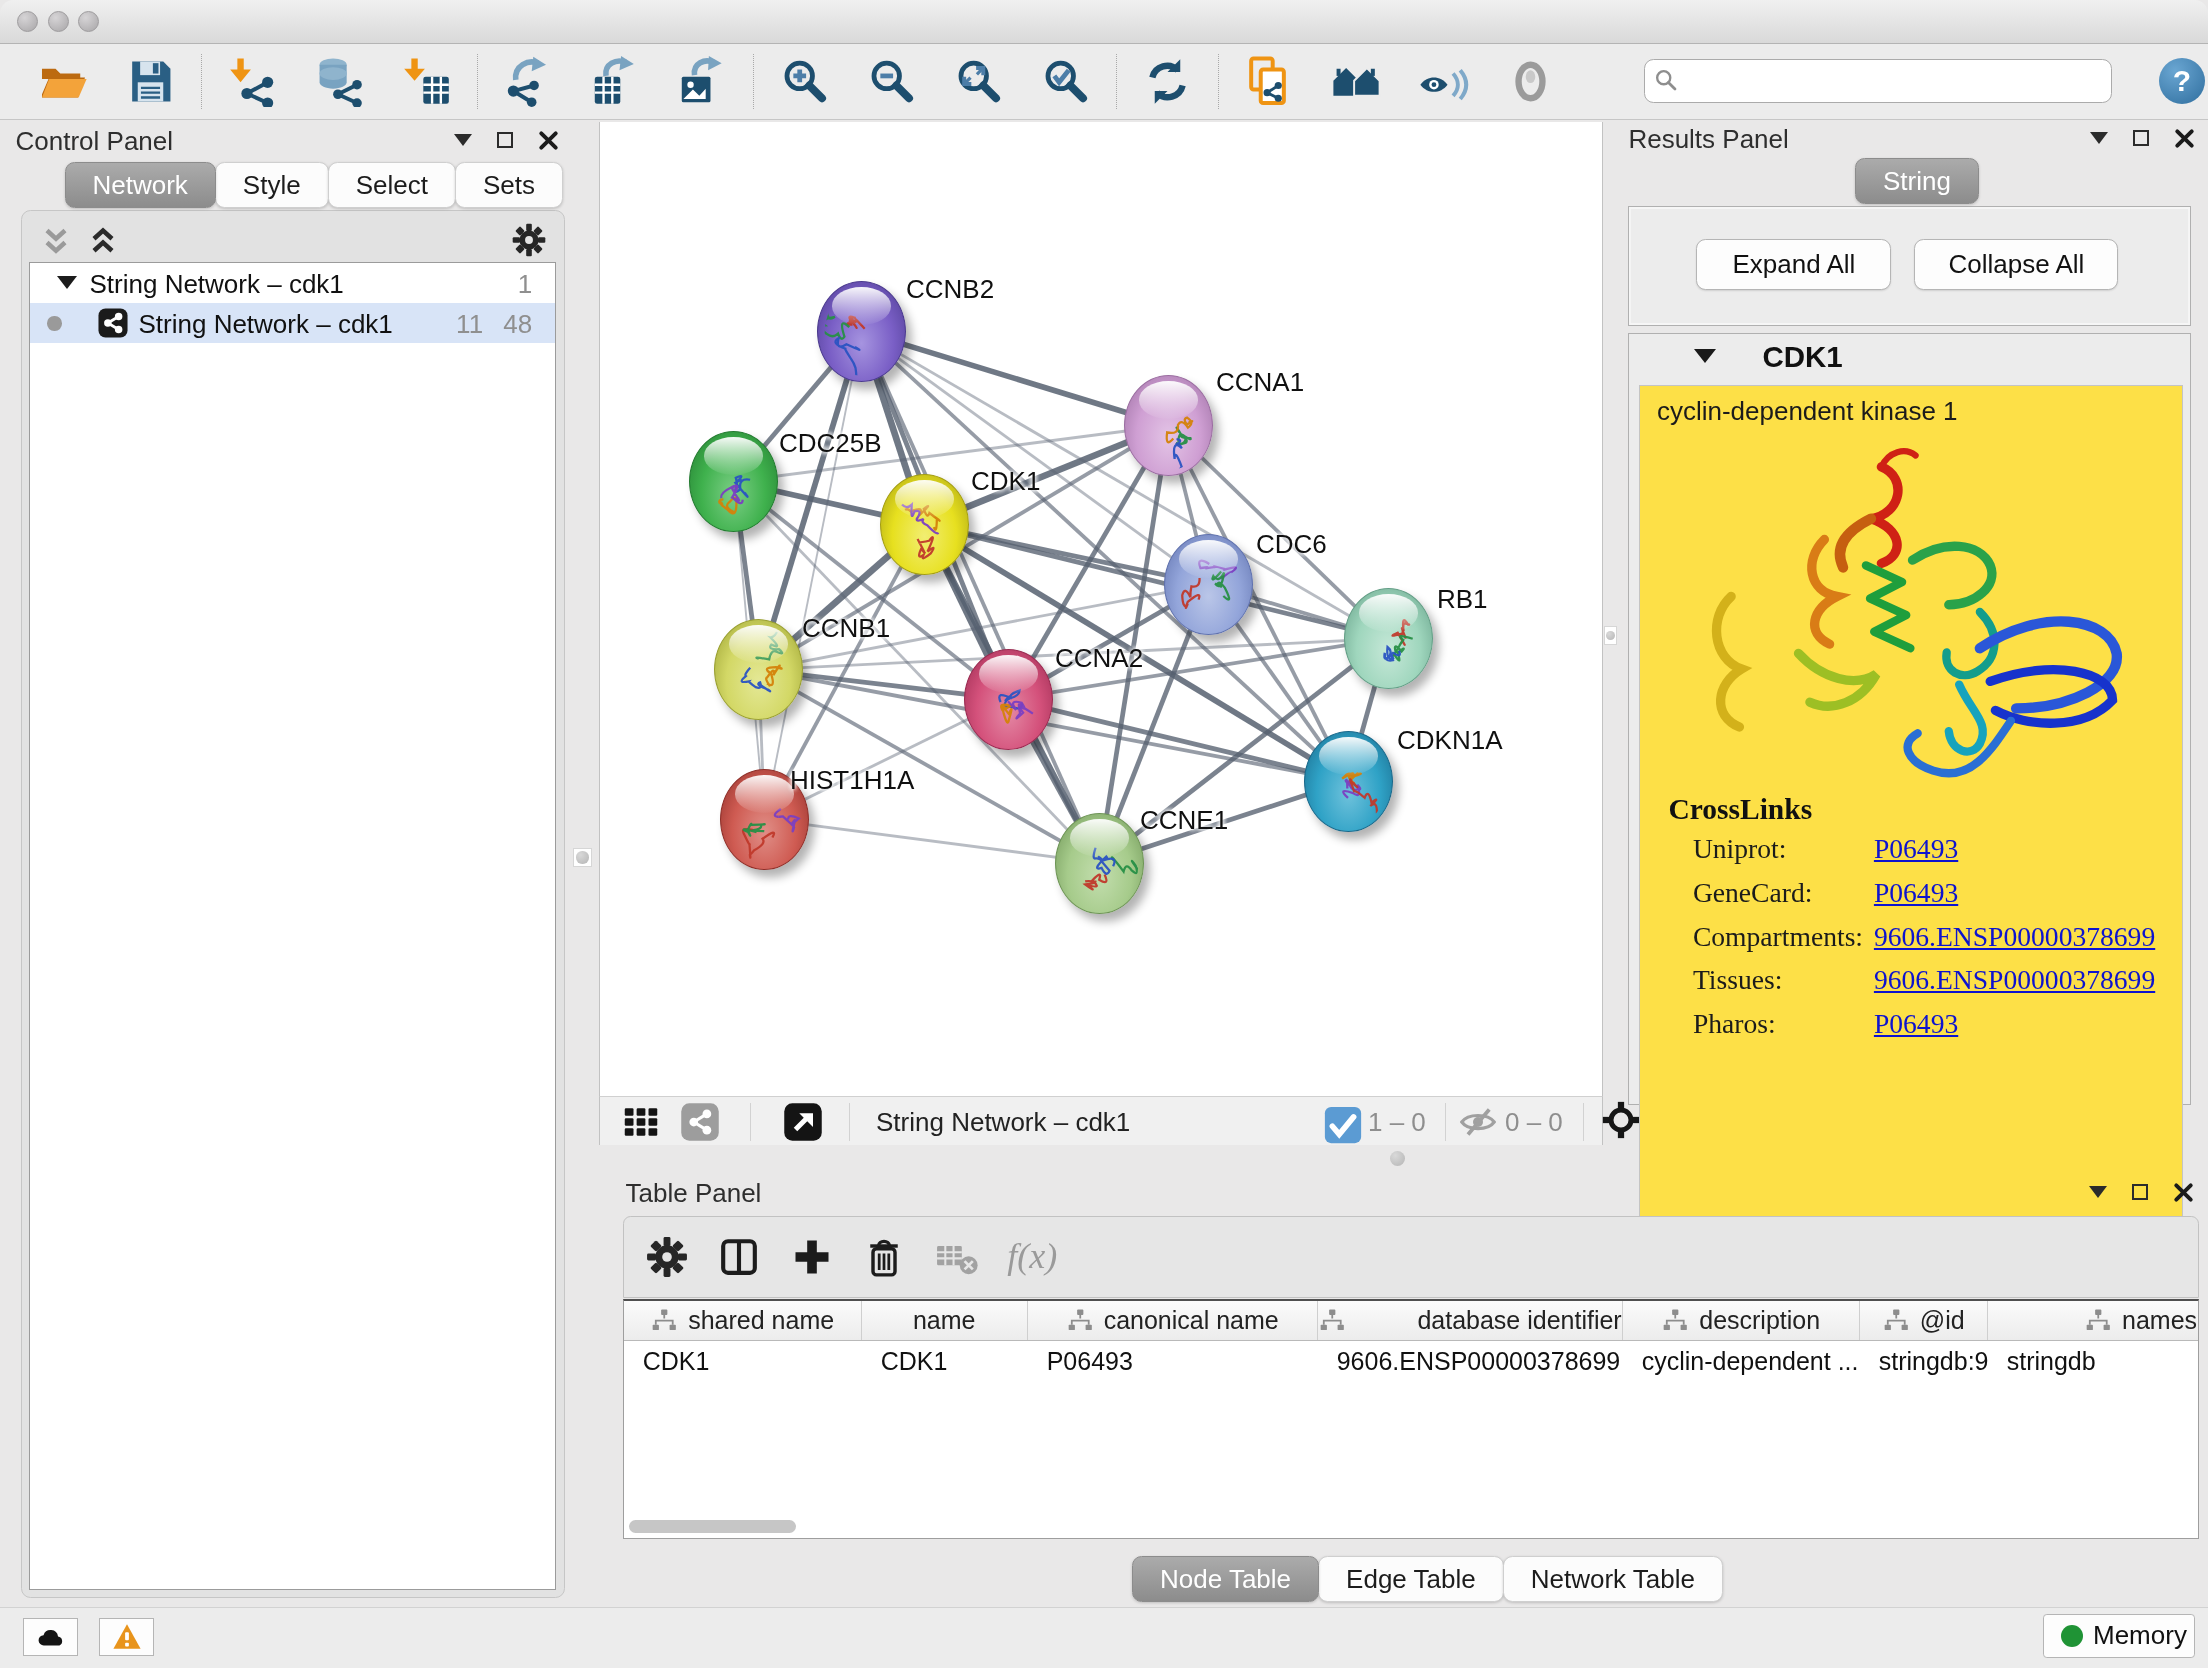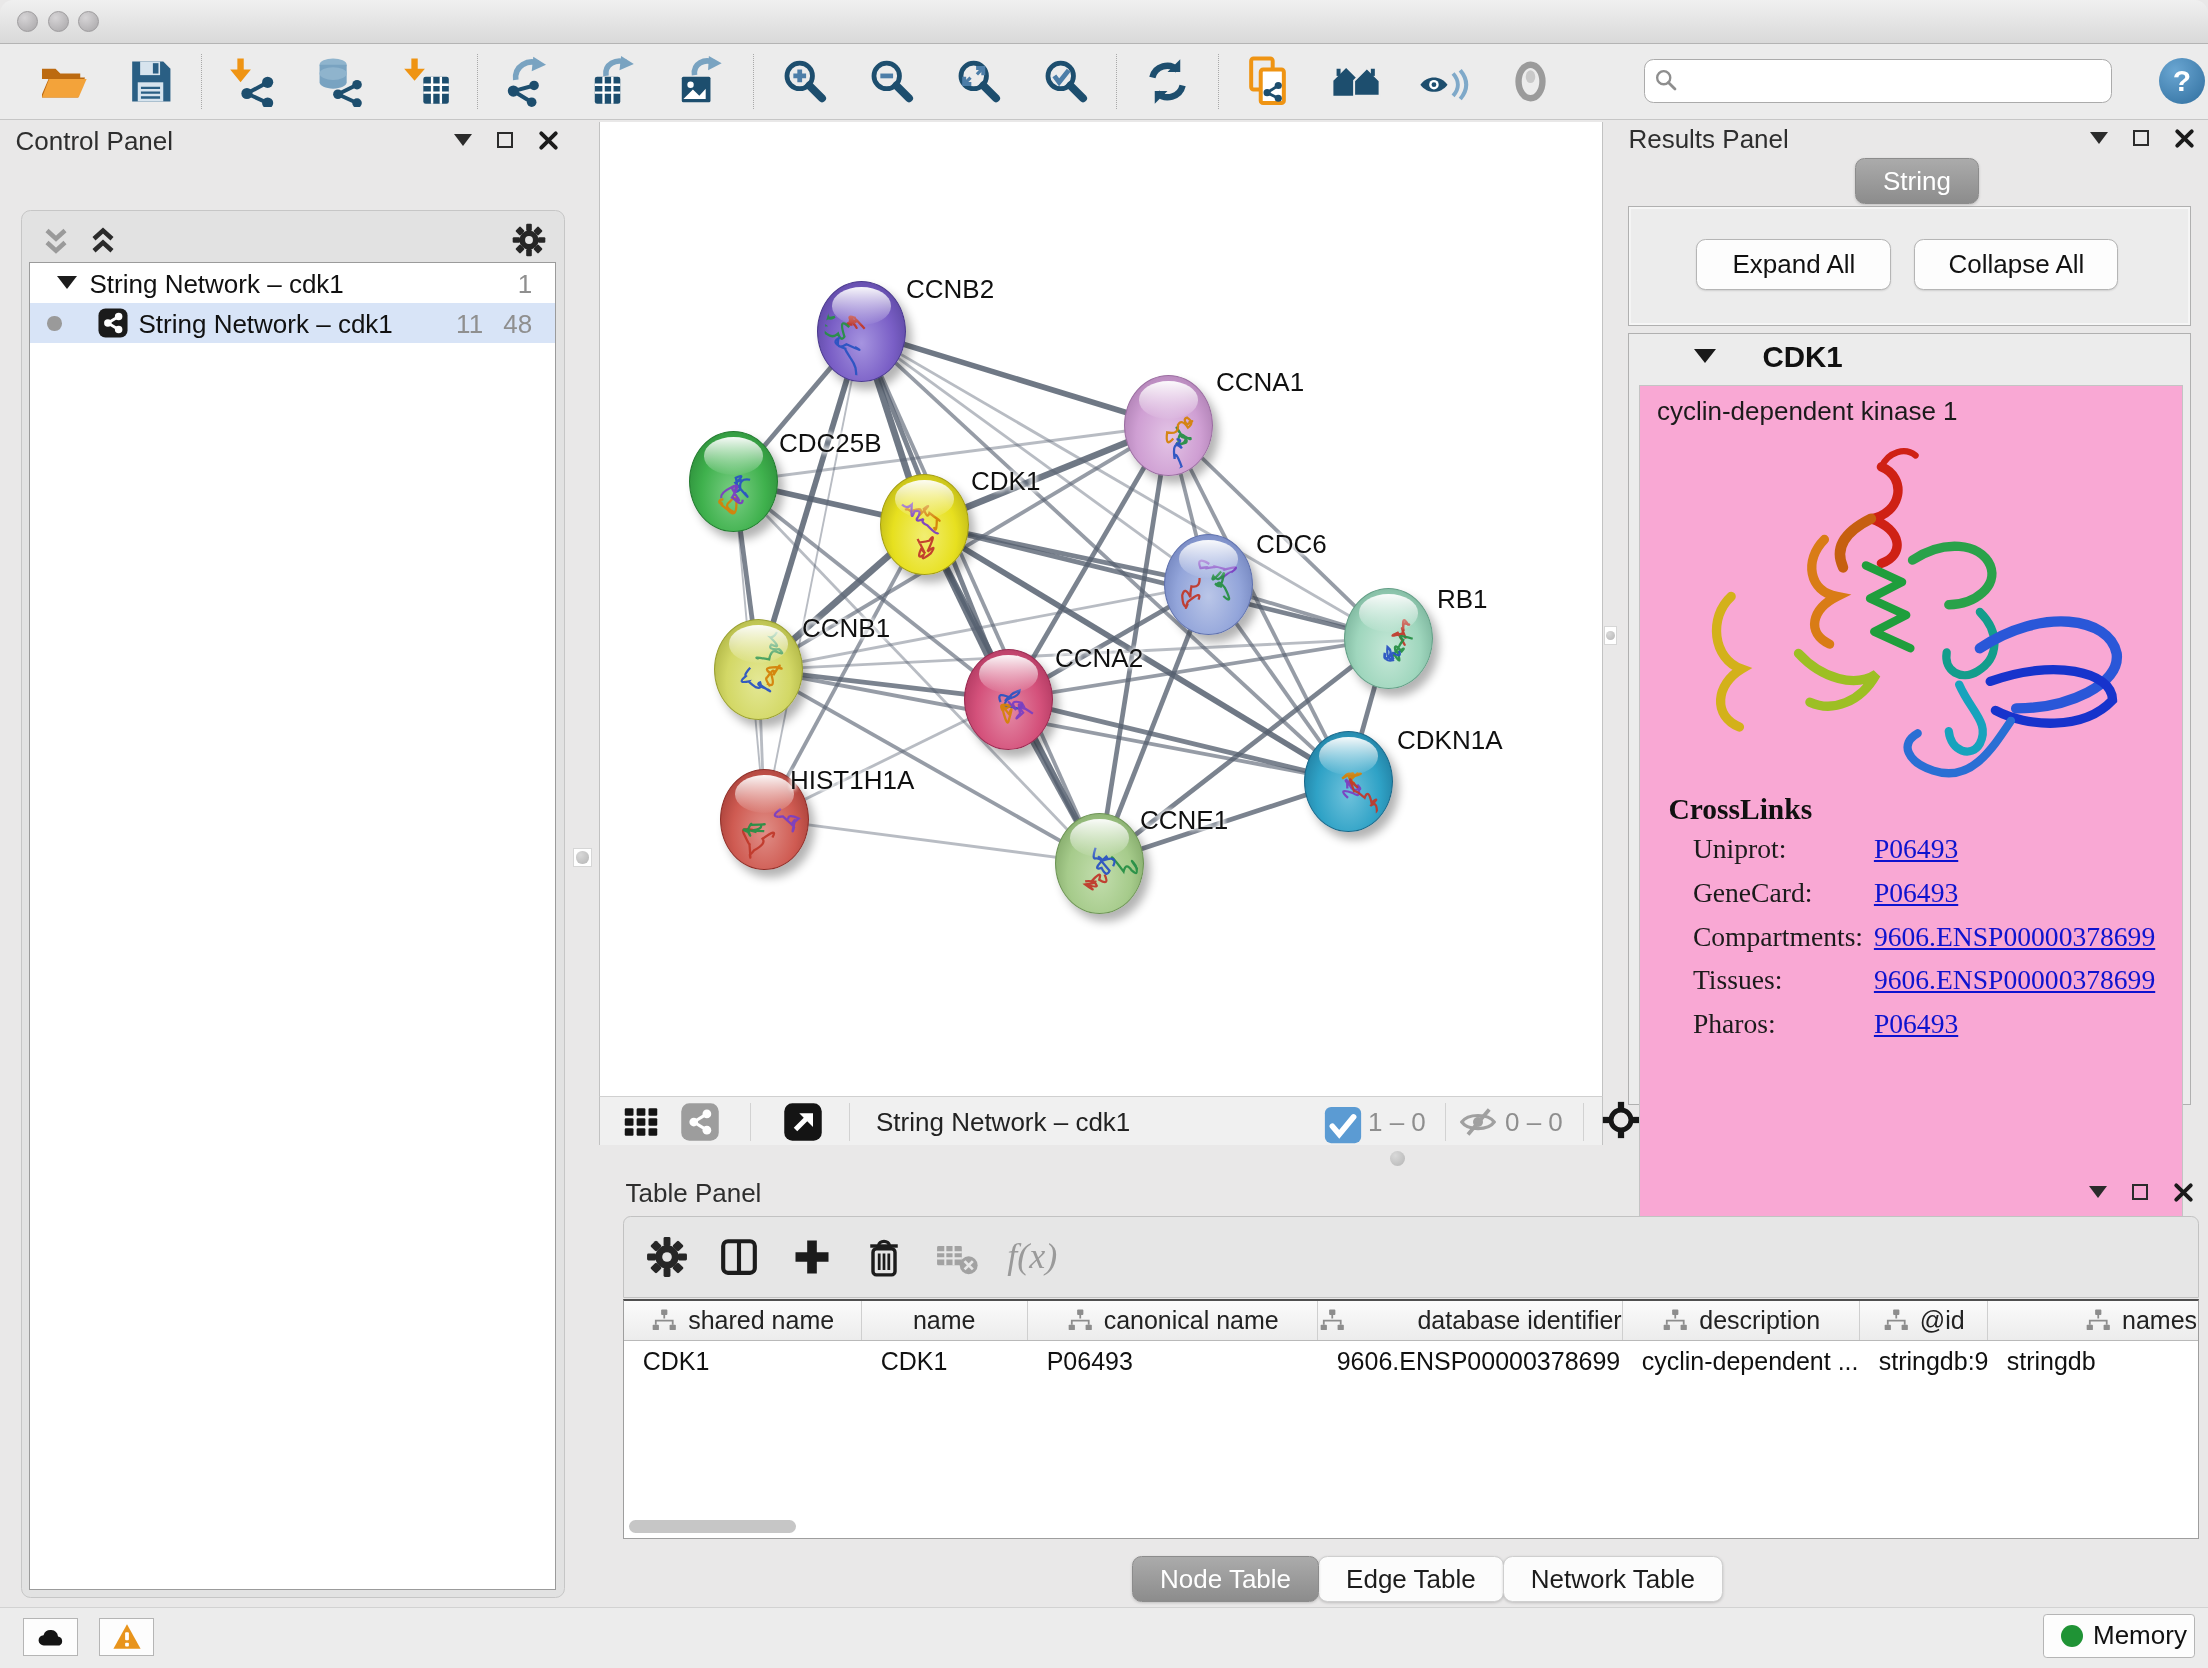--- a/index.html
+++ b/index.html
@@ -150,21 +150,21 @@
   #rp-box2 {
     position:absolute; left:11.4px; top:211px; width:563px; height:772px;
     background:#ececec; border:1px solid #b0b0b0;
   }
   #rp-entry-caret { position:absolute; left:65px; top:15px; width:0; height:0;
     border-left:11.4px solid transparent; border-right:11.4px solid transparent;
     border-top:14.3px solid #1a1a1a; cursor:pointer; }
   #rp-gene { position:absolute; left:133px; top:5.7px; font-size:29.5px; font-weight:bold; color:#111; }
   #rp-inner {
     position:absolute; left:9.5px; top:51px; width:544px; height:868px;
-    background:#f9a8d4; border:1px solid #c4c4c4;
+    background:#fde047; border:1px solid #c4c4c4;
   }
   #rp-desc { position:absolute; left:17px; top:9.5px; font-size:26px; color:#1b1b1b; }
   #protein-img { position:absolute; left:25px; top:55px; }
   #rp-cross-title { position:absolute; left:28.5px; top:407px;
     font-family:"Liberation Serif", serif; font-size:29.5px; font-weight:bold; color:#111; }
   .cl-row { position:absolute; left:0; width:100%; height:44px; font-family:"Liberation Serif", serif; font-size:27.6px; }
   .cl-label { position:absolute; left:53px; color:#1b1b1b; }
   .cl-link { position:absolute; left:234px; color:#0d13cf; text-decoration:underline; cursor:pointer; }
   
   #table-panel { position:absolute; left:616px; top:1172px; width:1586px; height:436px; }
@@ -352,20 +352,26 @@
 
 <div id="control-panel">
   <div id="cp-title" class="panel-title">Control Panel</div>
   <div id="cp-header-icons" class="ph-icons">
     <span class="ph-caret"></span>
     <span class="ph-float"></span>
     <span class="ph-close"><svg viewBox="0 0 32 32">
           <path d="M5 5l22 22M27 5L5 27" stroke="#1b1b1b" stroke-width="6" stroke-linecap="round"></path>
         </svg></span>
   </div>
+  <div id="cp-tabs" class="tabs">
+      <span class="tab sel">Network</span>
+      <span class="tab">Style</span>
+      <span class="tab">Select</span>
+      <span class="tab">Sets</span>
+    </div>
   <div id="cp-box">
     <div id="cp-selector-row">
       <div id="cp-chevrons">
         <span><svg viewBox="0 0 40 40">
               <path d="M8 6l12 11L32 6M8 22l12 11 12-11" fill="none" stroke="#9a9a9a" stroke-width="6"></path>
             </svg></span>
         <span><svg viewBox="0 0 40 40">
               <path d="M8 17L20 6l12 11M8 33l12-11 12 11" fill="none" stroke="#2b2b2b" stroke-width="6"></path>
             </svg></span>
       </div>

